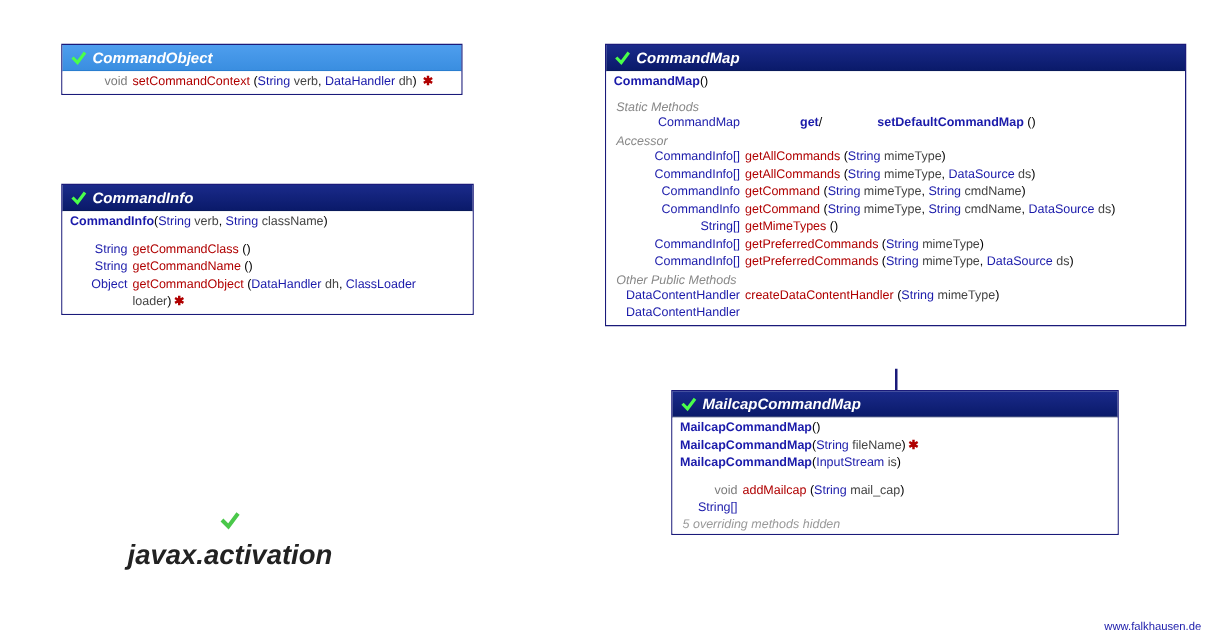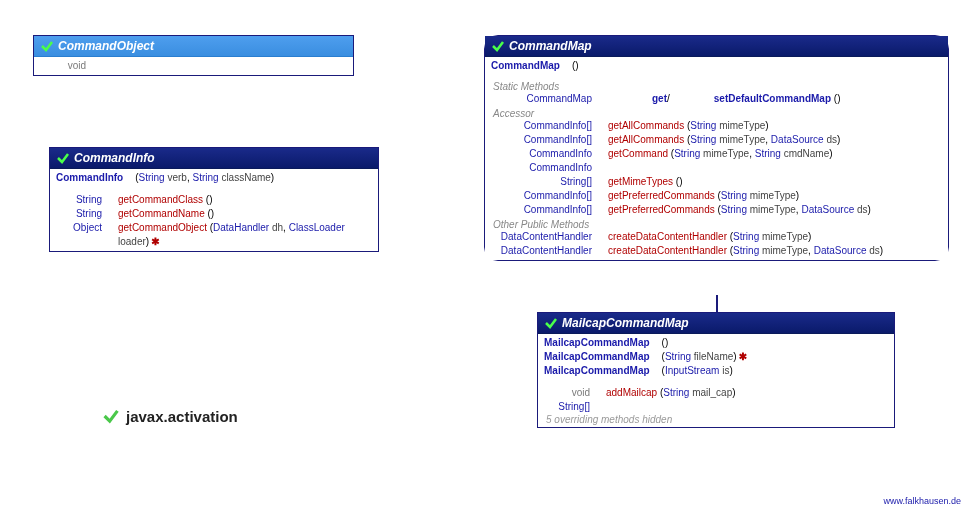--- a/index.html
+++ b/index.html
@@ -3,52 +3,57 @@
 <meta charset="utf-8">
 <style>
 * { box-sizing: border-box; margin: 0; padding: 0; }
 body { font-family: Verdana, Arial, sans-serif; font-size: 10px; background: #fff; position: relative; width: 979px; height: 512px; }
 .box { position: absolute; border: 1px solid #1a1a7a; background: #fff; }
 .box-header { padding: 3px 6px; color: #fff; font-weight: bold; font-size: 12px; font-style: italic; display: flex; align-items: center; gap: 4px; }
 .box-header.blue-light { background: linear-gradient(to bottom, #4e9eee, #3a8ee0); border-bottom: 1px solid #2a7ed0; }
 .box-header.blue-dark { background: linear-gradient(to bottom, #1a2a8a, #0a1a6a); border-bottom: 1px solid #0a1a5a; }
 .check { display: inline-flex; width: 14px; height: 14px; }
 .box-body { padding: 2px 4px; background: #fff; }
-.row { display: flex; align-items: baseline; padding: 0 2px; line-height: 14px; min-height: 14px; gap: 12px; }
+.row { display: flex; align-items: baseline; padding: 0 2px; line-height: 14px; min-height: 14px; }
 .ret { text-align: right; padding-right: 4px; flex-shrink: 0; }
 .ret.w50 { width: 50px; }
 .ret.w105 { width: 105px; }
 .kw { color: #7a7a7a; }
 .type { color: #1a1aaa; }
 .method { color: #b00000; }
 .ctor { color: #1a1aaa; font-weight: bold; }
 .param-name { color: #444; }
 .section-label { color: #888; font-style: italic; padding-left: 4px; margin-top: 2px; }
 .throws { color: #b00000; font-weight: bold; padding-left: 2px; }
 .accessor-bold { color: #1a1aaa; font-weight: bold; margin-left: 44px; }
-.pkg-label { position: absolute; display: flex; align-items: center; gap: 6px; font-weight: bold; font-size: 15px; color: #222; }
+.pkg-label { position: absolute; display: flex; align-items: center; gap: 6px; font-weight: bold; font-style: italic; font-size: 22px; color: #222; flex-direction: column; }
 .footer { position: absolute; right: 18px; bottom: 6px; font-size: 9px; color: #1a1aaa; }
 .connector { position: absolute; background: #1a1a7a; }
 .hidden-note { color: #999; font-style: italic; padding-left: 4px; }
 </style>
 </head>
 <body>
 
-<div class="box" style="left:33px; top:35px; width:321px;">
+<div class="box" style="left:49px; top:35px; width:321px;">
   <div class="box-header blue-light">
     <span class="check">
       <svg viewBox="0 0 14 14">
           <polyline points="2,7 6,11 12,3" fill="none" stroke="#4aff4a" stroke-width="2.5"></polyline>
         </svg>
     </span>
     <span>CommandObject</span>
   </div>
   <div class="box-body">
     <div class="row">
       <span class="ret w50"><span class="kw">void</span></span>
+      <span>
+        <span class="method">setCommandContext</span>
+        <span> (<span class="type">String</span> <span class="param-name">verb</span>, <span class="type">DataHandler</span> <span class="param-name">dh</span>)</span>
+        <span class="throws">✱</span>
+      </span>
     </div>
   </div>
 </div>
 
 <div class="box" style="left:49px; top:147px; width:330px;">
   <div class="box-header blue-dark">
     <span class="check">
       <svg viewBox="0 0 14 14">
           <polyline points="2,7 6,11 12,3" fill="none" stroke="#4aff4a" stroke-width="2.5"></polyline>
         </svg>
@@ -78,21 +83,21 @@
 
 <div class="pkg-label" style="left:102px; top:407px;">
   <span class="check" style="width:18px;height:18px">
     <svg viewBox="0 0 14 14">
         <polyline points="2,7 6,11 12,3" fill="none" stroke="#4ac84a" stroke-width="2.5"></polyline>
       </svg>
   </span>
   <span>javax.activation</span>
 </div>
 
-<div class="box" style="left:484px; top:35px; width:465px;border-radius:14px;">
+<div class="box" style="left:484px; top:35px; width:465px;">
   <div class="box-header blue-dark">
     <span class="check">
       <svg viewBox="0 0 14 14">
           <polyline points="2,7 6,11 12,3" fill="none" stroke="#4aff4a" stroke-width="2.5"></polyline>
         </svg>
     </span>
     <span>CommandMap</span>
   </div>
   <div class="box-body">
     <div class="row">
@@ -113,41 +118,41 @@
     <div class="row">
       <span class="ret w105"><span class="type">CommandInfo[]</span></span>
       <span><span class="method">getAllCommands</span> (<span class="type">String</span> <span class="param-name">mimeType</span>, <span class="type">DataSource</span> <span class="param-name">ds</span>)</span>
     </div>
     <div class="row">
       <span class="ret w105"><span class="type">CommandInfo</span></span>
       <span><span class="method">getCommand</span> (<span class="type">String</span> <span class="param-name">mimeType</span>, <span class="type">String</span> <span class="param-name">cmdName</span>)</span>
     </div>
     <div class="row">
       <span class="ret w105"><span class="type">CommandInfo</span></span>
+      <span><span class="method">getCommand</span> (<span class="type">String</span> <span class="param-name">mimeType</span>, <span class="type">String</span> <span class="param-name">cmdName</span>, <span class="type">DataSource</span> <span class="param-name">ds</span>)</span>
     </div>
     <div class="row">
       <span class="ret w105"><span class="type">String[]</span></span>
       <span><span class="method">getMimeTypes</span> ()</span>
     </div>
     <div class="row">
       <span class="ret w105"><span class="type">CommandInfo[]</span></span>
       <span><span class="method">getPreferredCommands</span> (<span class="type">String</span> <span class="param-name">mimeType</span>)</span>
     </div>
     <div class="row">
       <span class="ret w105"><span class="type">CommandInfo[]</span></span>
       <span><span class="method">getPreferredCommands</span> (<span class="type">String</span> <span class="param-name">mimeType</span>, <span class="type">DataSource</span> <span class="param-name">ds</span>)</span>
     </div>
     <div class="section-label">Other Public Methods</div>
     <div class="row">
       <span class="ret w105"><span class="type">DataContentHandler</span></span>
       <span><span class="method">createDataContentHandler</span> (<span class="type">String</span> <span class="param-name">mimeType</span>)</span>
     </div>
     <div class="row">
       <span class="ret w105"><span class="type">DataContentHandler</span></span>
-      <span><span class="method">createDataContentHandler</span> (<span class="type">String</span> <span class="param-name">mimeType</span>, <span class="type">DataSource</span> <span class="param-name">ds</span>)</span>
     </div>
   </div>
 </div>
 
 <div class="connector" style="left:716px; top:295px; width:2px; height:17px;"></div>
 
 <div class="box" style="left:537px; top:312px; width:358px;">
   <div class="box-header blue-dark">
     <span class="check">
       <svg viewBox="0 0 14 14">

